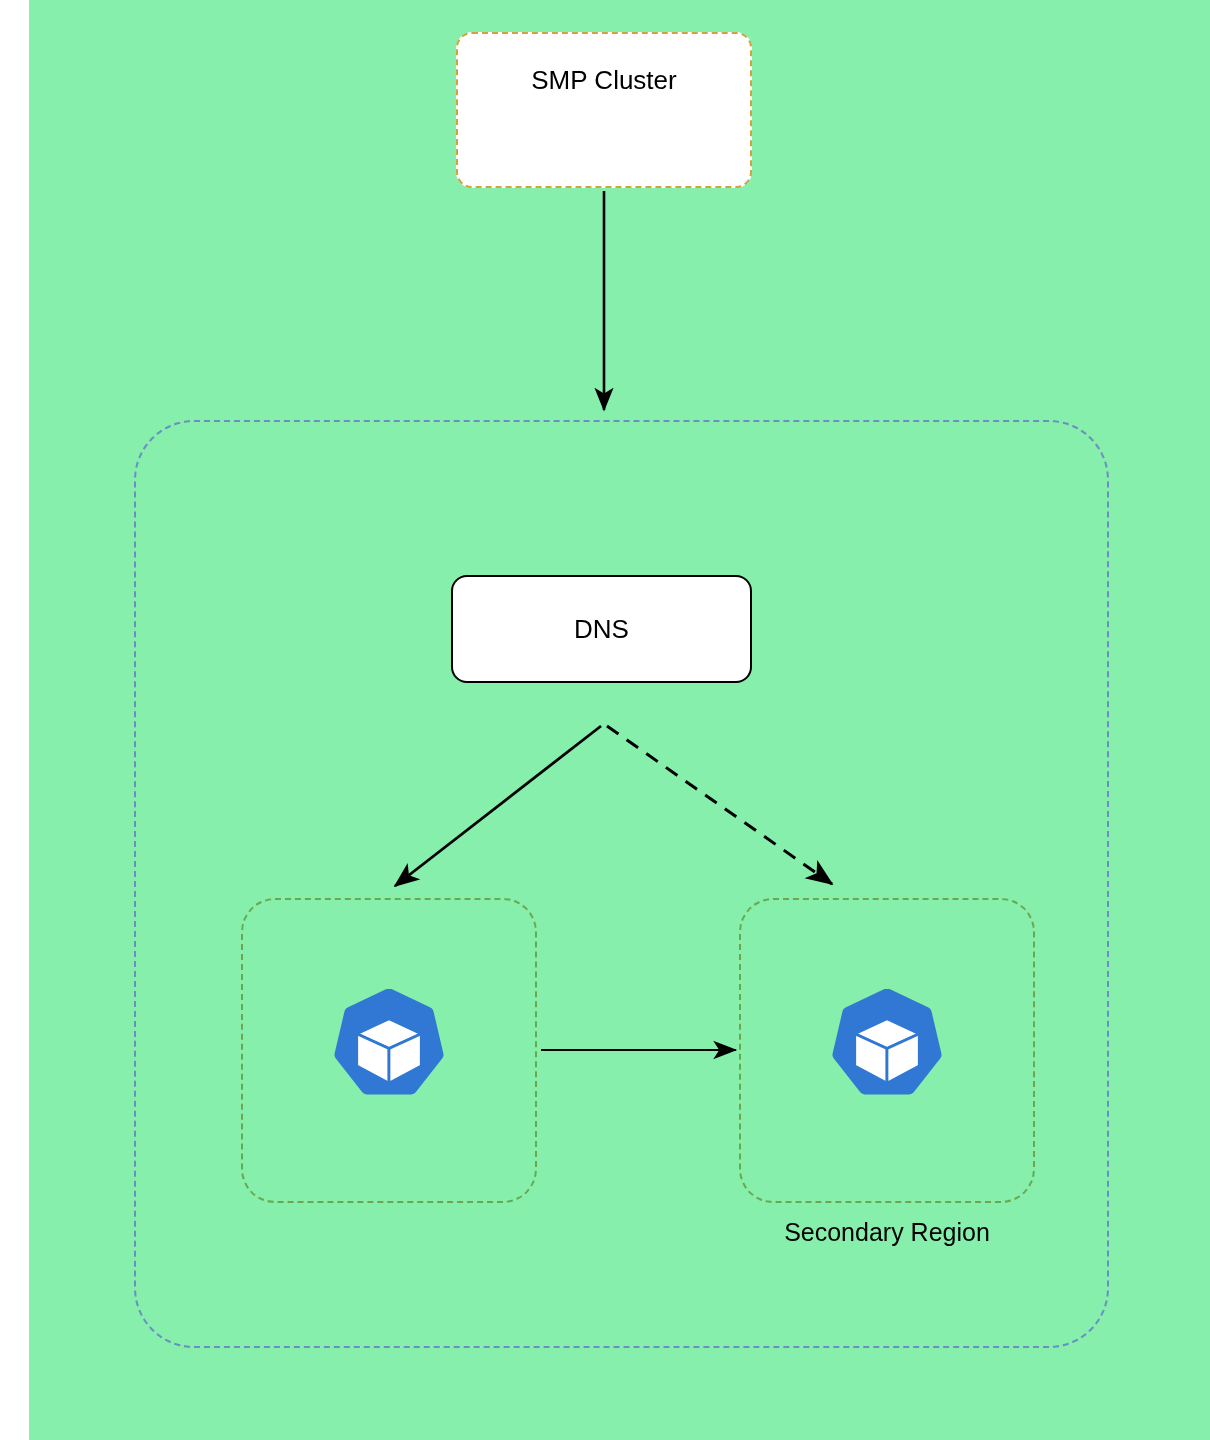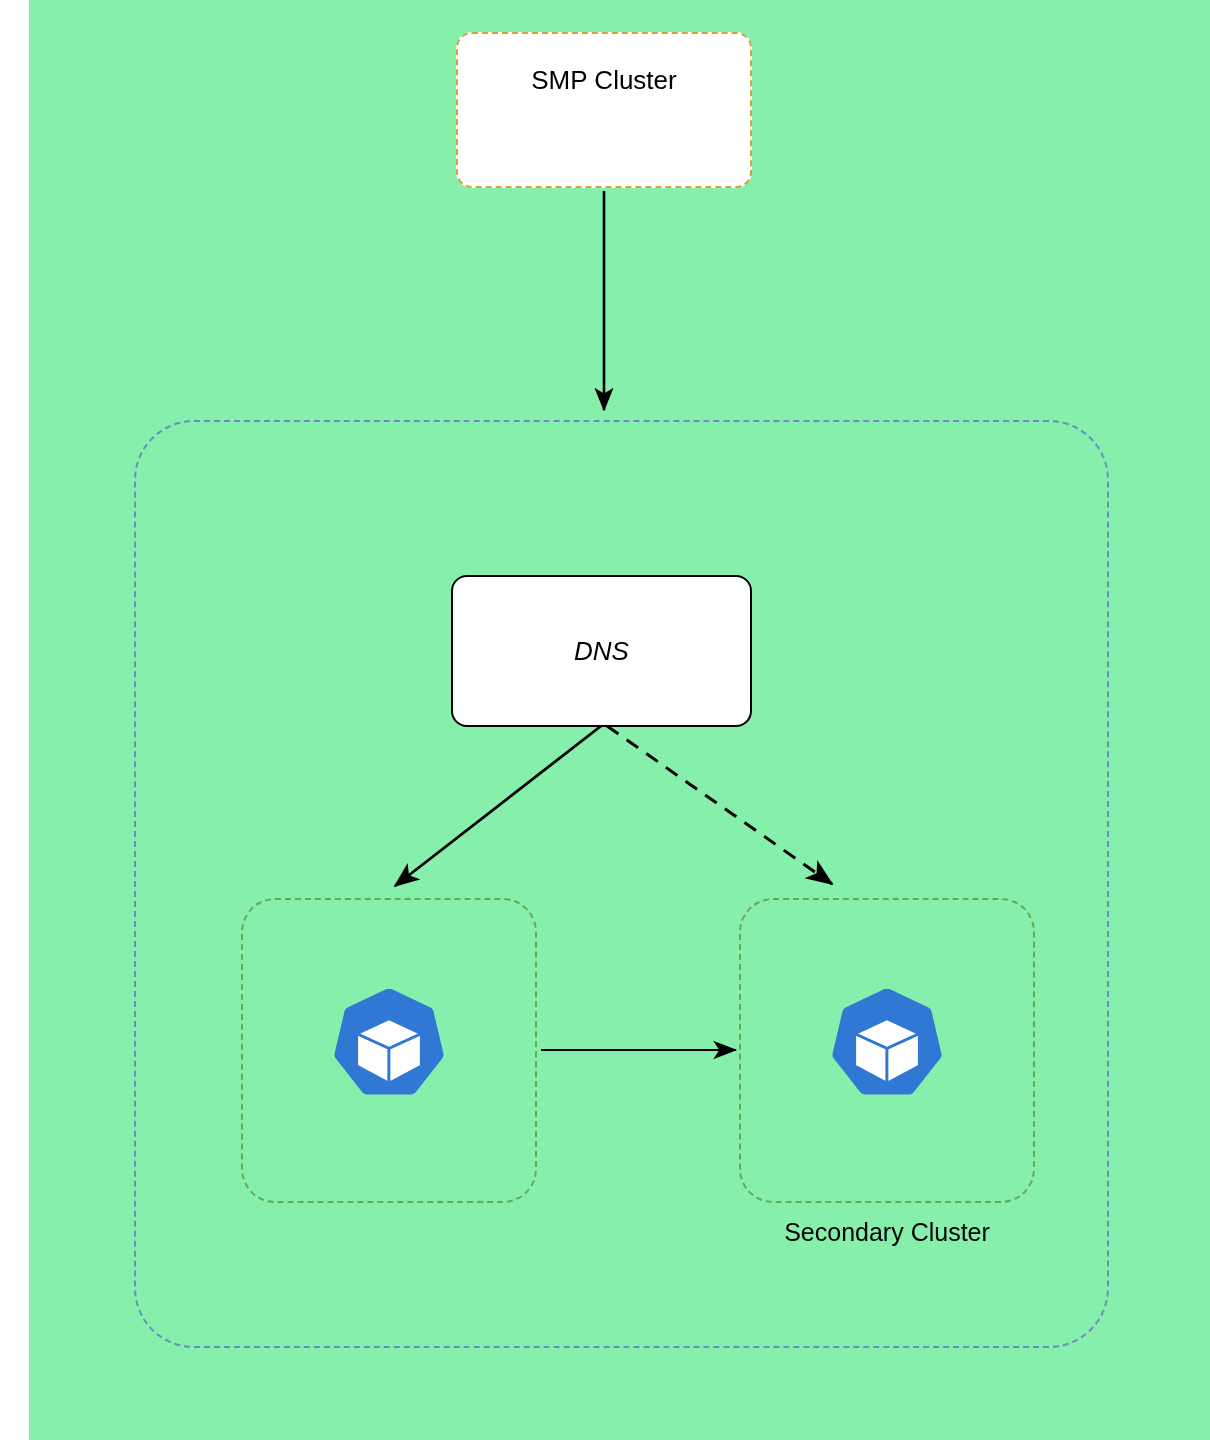--- a/index.html
+++ b/index.html
@@ -40,25 +40,24 @@
   
   #outer-container {
     position: absolute;
     left: 105px; top: 420px; width: 975px; height: 928px;
     border: 2px dashed #6b8ec4;
     border-radius: 60px;
     background: transparent;
   }
   
   #dns-box {
-    left: 422px; top: 575px; width: 301px; height: 152px;
+    left: 422px; top: 575px; width: 301px; height: 108px;
     border: 2px solid #000000;
     border-radius: 16px;
     background: #ffffff;
-    font-style: italic;
   }
   #dns-box .label {
     font-size: 26px;
     color: #000000;
     line-height: 1;
     transform: translateY(0px);
   }
   
   .region-box {
     position: absolute;
@@ -129,21 +128,21 @@
       <svg viewBox="0 0 100 100" width="124" height="124" aria-hidden="true">
         <polygon points="50,4 81.5,19 89.5,53 68,80.5 32,80.5 10.5,53 18.5,19" fill="#3178d4" stroke="#3178d4" stroke-width="9" stroke-linejoin="round"></polygon>
         <g fill="#ffffff" stroke="#3178d4" stroke-width="2.2" stroke-linejoin="round">
           <polygon points="50,24 76,36 50,48 24,36"></polygon>
           <polygon points="24,36 50,48 50,76 24,62"></polygon>
           <polygon points="76,36 76,62 50,76 50,48"></polygon>
         </g>
       </svg>
     </span>
   </div>
-  <div class="region-caption" id="caption-secondary">Secondary Cluster</div>
+  <div class="region-caption" id="caption-secondary">Secondary Region</div>
 
   <svg id="edges" viewBox="0 0 1210 1440">
     <defs>
       <marker id="arrowhead" markerWidth="10" markerHeight="10" refX="8.6" refY="4" orient="auto" markerUnits="strokeWidth">
         <path d="M0,0.3 L9.2,4 L0,7.7 L2.3,4 Z" fill="#000000"></path>
       </marker>
       <marker id="arrowhead-thin" markerWidth="13" markerHeight="13" refX="11.4" refY="5" orient="auto" markerUnits="strokeWidth">
         <path d="M0,0.4 L12,5 L0,9.6 L3,5 Z" fill="#000000"></path>
       </marker>
     </defs>

